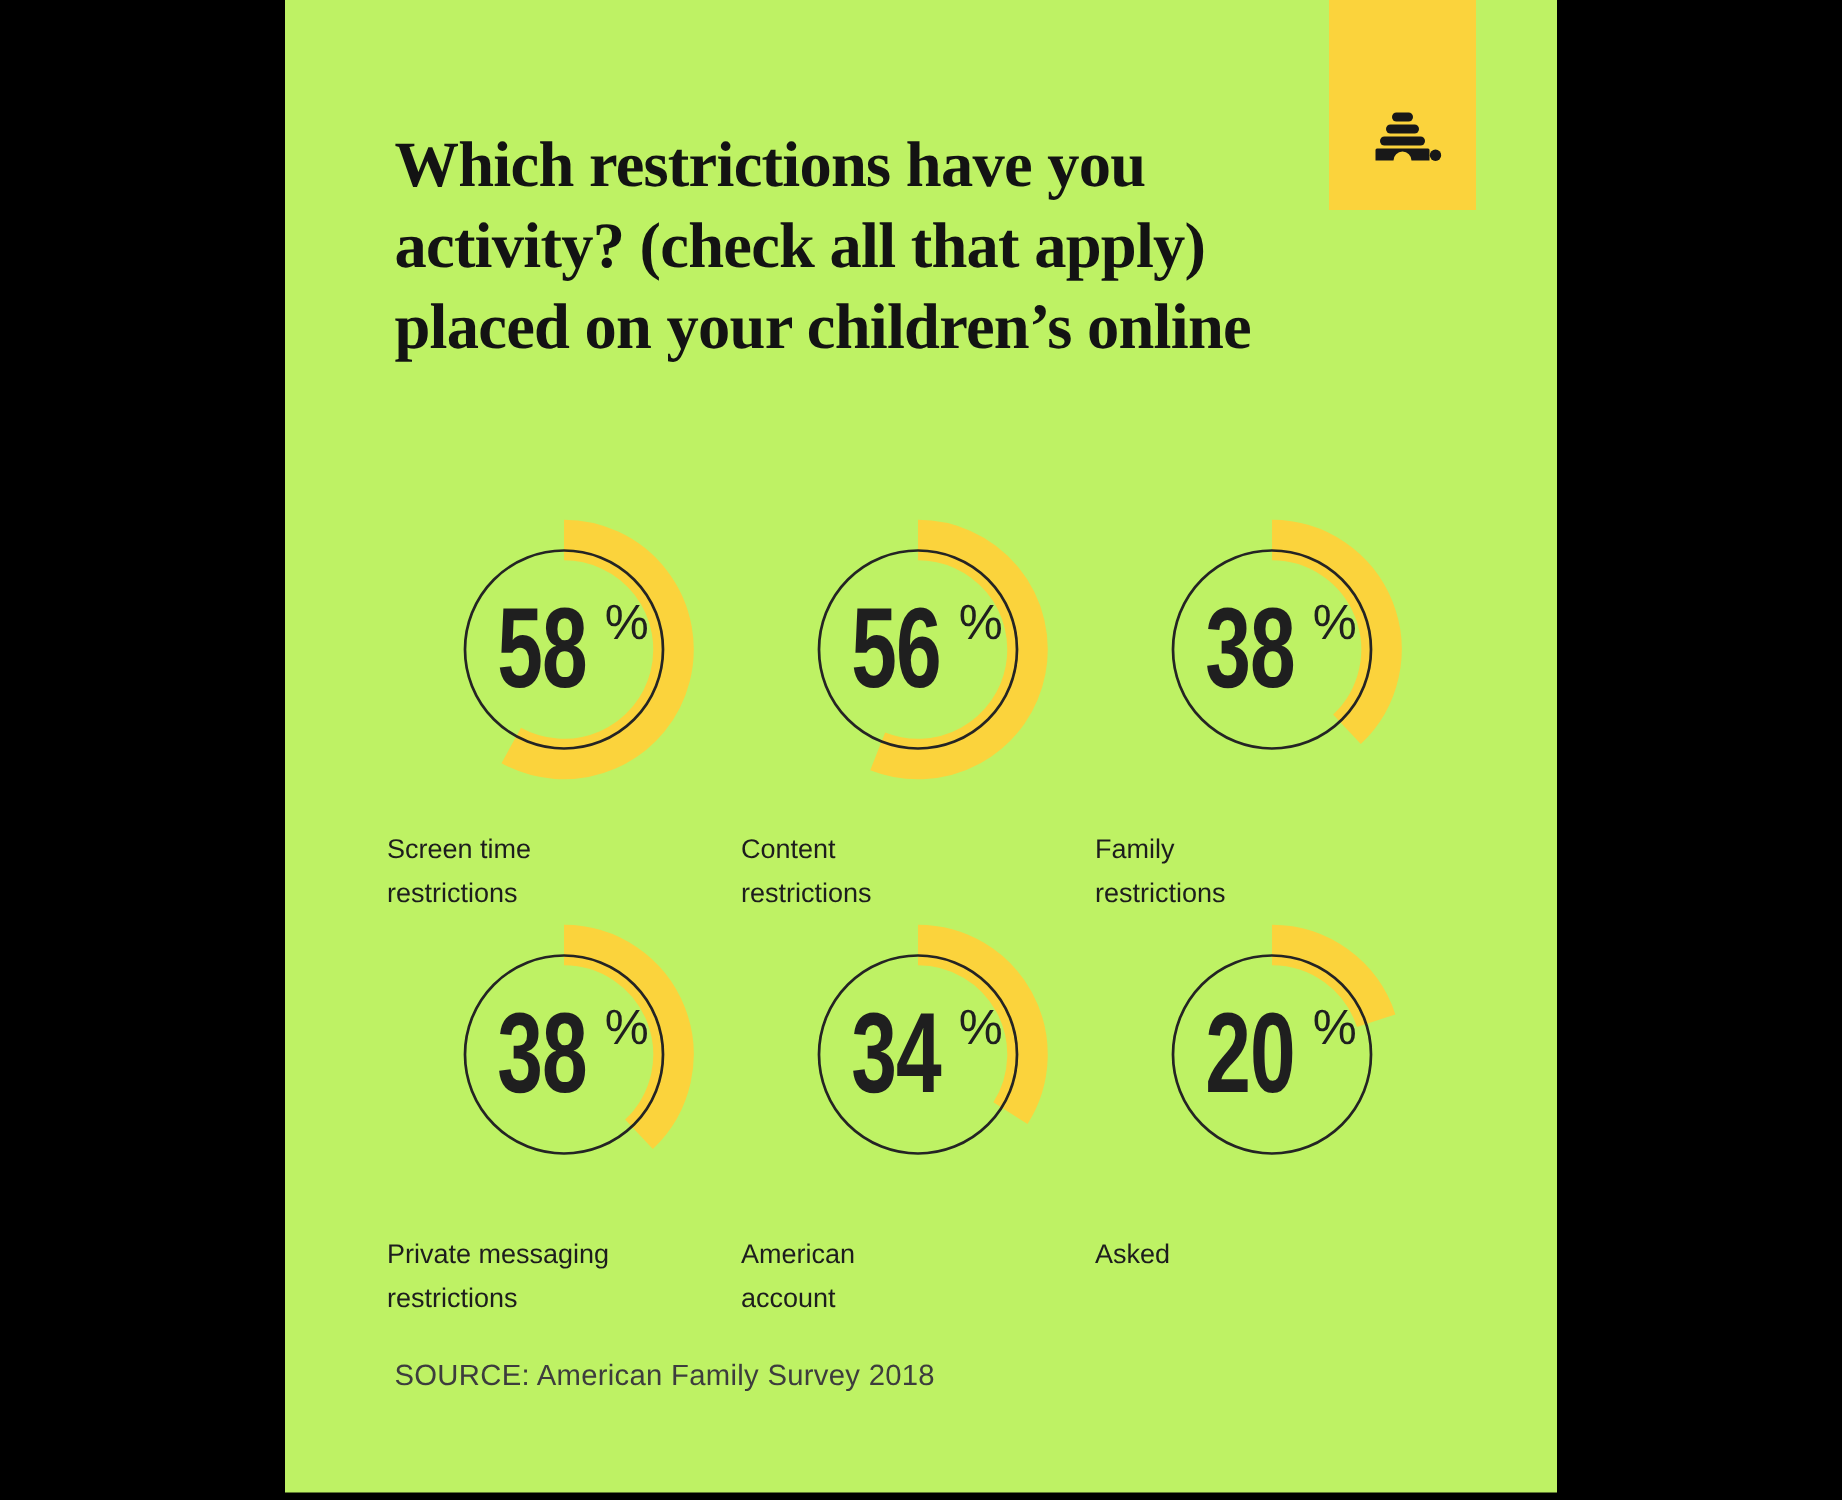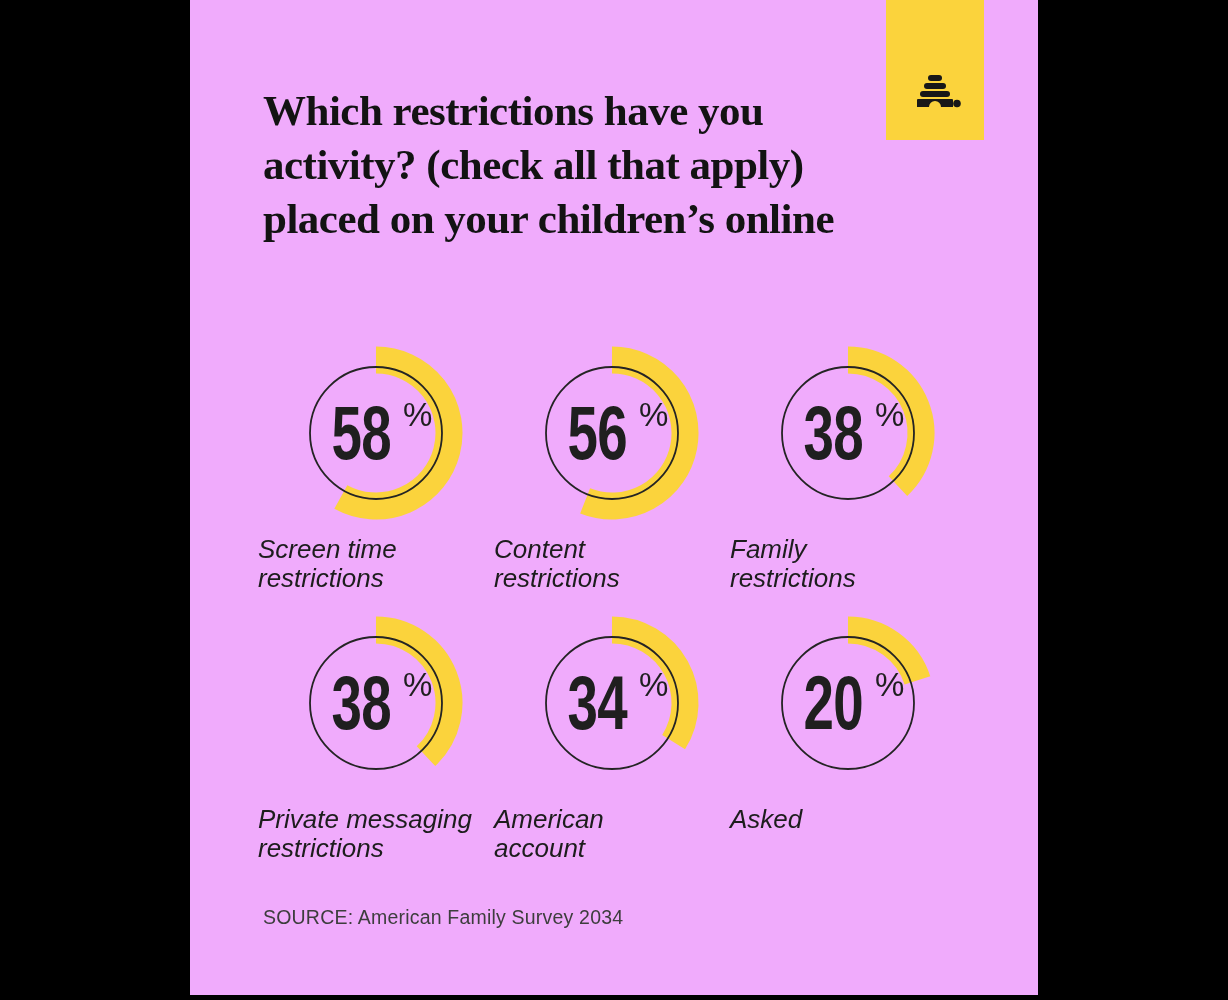--- a/index.html
+++ b/index.html
@@ -48,34 +48,33 @@
     display:inline-block;
     font-weight:700; font-size:76px; line-height:76px;
     letter-spacing:-1px; color:#1f1f1f;
     transform:scaleX(0.72); transform-origin:center;
   }
   .pct {
     font-weight:400; font-size:33px; line-height:33px;
     color:#1f1f1f; position:relative; top:-19px; margin-left:1px;
   }
   .lbl {
-    margin-top:2px;
-    font-size:26px; line-height:29px; color:#1d1d1d;
+    margin-top:19px;
+    font-size:18px; line-height:29px; color:#1d1d1d;
     white-space:pre-line;
-    font-style:italic;
   }
   .source {
     position:absolute; left:73px; top:906px; margin:0;
     font-size:19.5px; color:#3d3d3d; letter-spacing:0.2px;
   }
 </style>
 </head>
 <body style="background: rgb(0, 0, 0);">
 
-<div class="card" style="background: #f0abfc;">
+<div class="card" style="background: #bef264;">
 
   <div class="logo" id="logo" style="background: rgb(251, 211, 60);">
     <svg width="52" height="40" viewBox="0 0 52 40">
       <g id="beehive-glyph" fill="#181818">
         <rect x="19" y="1" width="14" height="6" rx="3"></rect>
         <rect x="15" y="9" width="22" height="6" rx="3"></rect>
         <rect x="11" y="17" width="30" height="6" rx="3"></rect>
         <path d="M9 25 L43 25 Q44 25 44 26 L44 33 L32 33 A6 6 0 0 0 20 33 L8 33 L8 26 Q8 25 9 25 Z"></path>
         <circle cx="48" cy="29.5" r="3.8"></circle>
       </g>
@@ -173,15 +172,15 @@
       </svg>
       <div class="val">
         <span class="num">20</span>
             <span class="pct">%</span>
       </div>
     </div>
     <div class="lbl">Asked</div>
   </div>
 </div>
 
-  <p class="source">SOURCE: American Family Survey 2034</p>
+  <p class="source">SOURCE: American Family Survey 2018</p>
 
 </div>
 
 </body></html>

